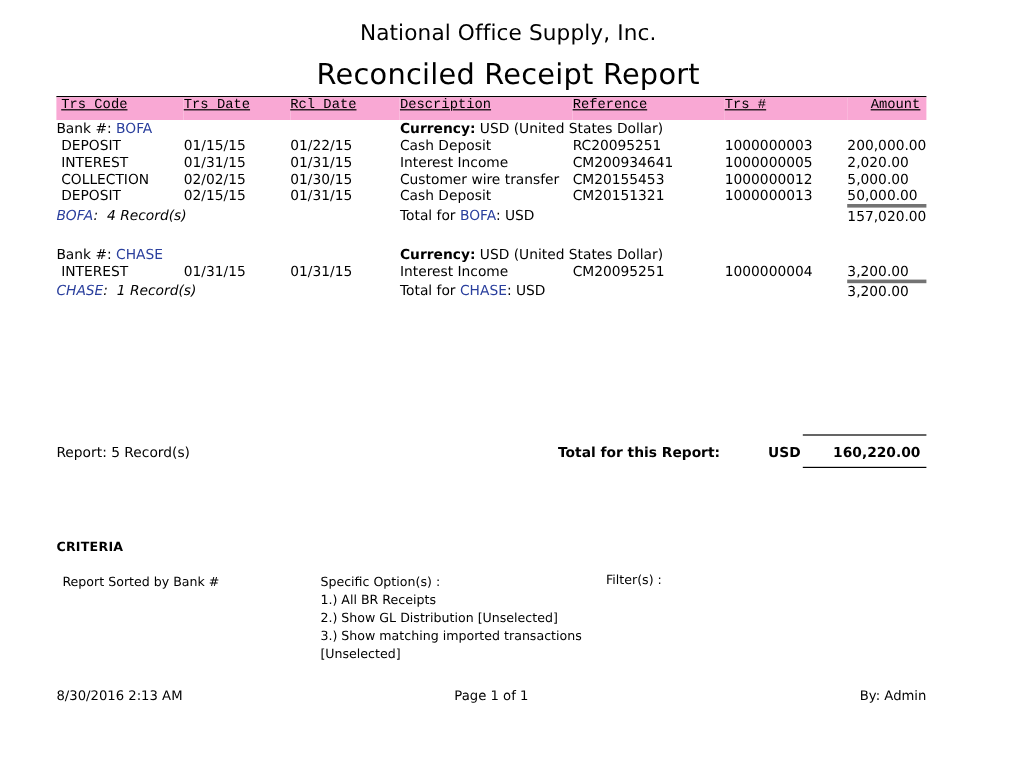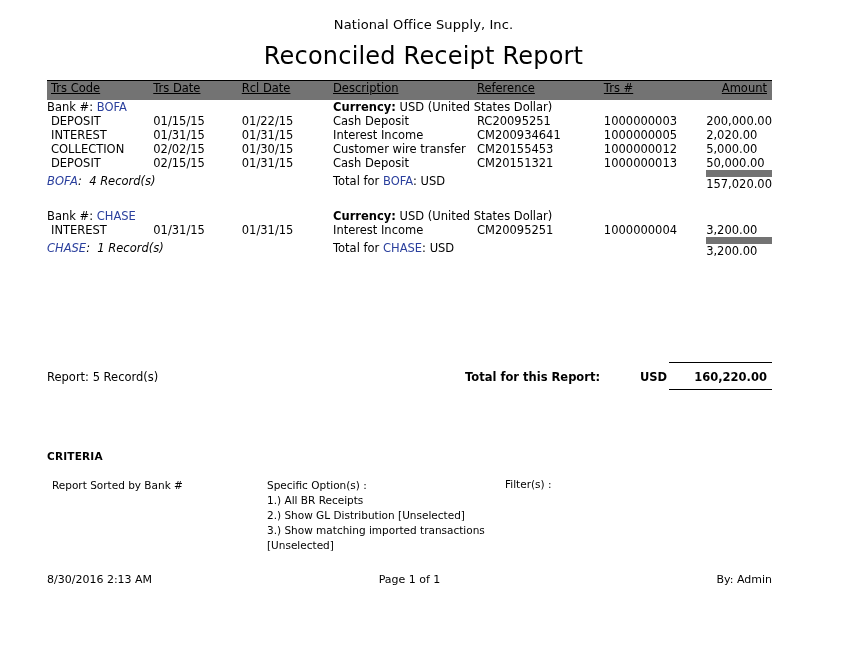--- a/index.html
+++ b/index.html
@@ -17,21 +17,21 @@
   }
   .page {
     position: absolute;
     left: 0; top: 0;
     width: 847px;
     height: 647px;
     box-sizing: border-box;
   }
   .company {
     text-align: center;
-    font-size: 13px;
+    font-size: 18px;
     margin-top: 17px;
     letter-spacing: 0.1px;
   }
   .report-title {
     text-align: center;
     font-size: 24px;
     margin-top: 10px;
     letter-spacing: 0.2px;
   }
   .content {
@@ -50,22 +50,23 @@
     border-collapse: collapse;
     font-size: 11.5px;
   }
   table.grid td, table.grid th {
     padding: 0;
     vertical-align: top;
     font-weight: normal;
     text-align: left;
   }
   .hdr-row {
-    background: #737373;
+    background: #f9a8d4;
     height: 19px;
+    font-family: Liberation Mono, monospace;
   }
   .hdr-row th {
     font-size: 11.5px;
     padding-top: 3px;
     padding-bottom: 2px;
   }
   .hdr-label {
     text-decoration: underline;
     white-space: nowrap;
   }
@@ -91,21 +92,21 @@
   }
   .data-row td {
     padding-top: 6px;
     padding-bottom: 6px;
     font-size: 11.5px;
     white-space: nowrap;
   }
   .data-row td.c-code { padding-left: 4px; }
   .amount { text-align: right; padding-right: 5px; white-space: nowrap; }
   .amount-top-rule {
-    border-top: 7px solid #737373;
+    border-top: 3px solid #737373;
   }
   .total-row td {
     padding-top: 6px;
     padding-bottom: 4px;
     font-size: 11.5px;
   }
   .recs {
     font-style: italic;
     white-space: nowrap;
   }

